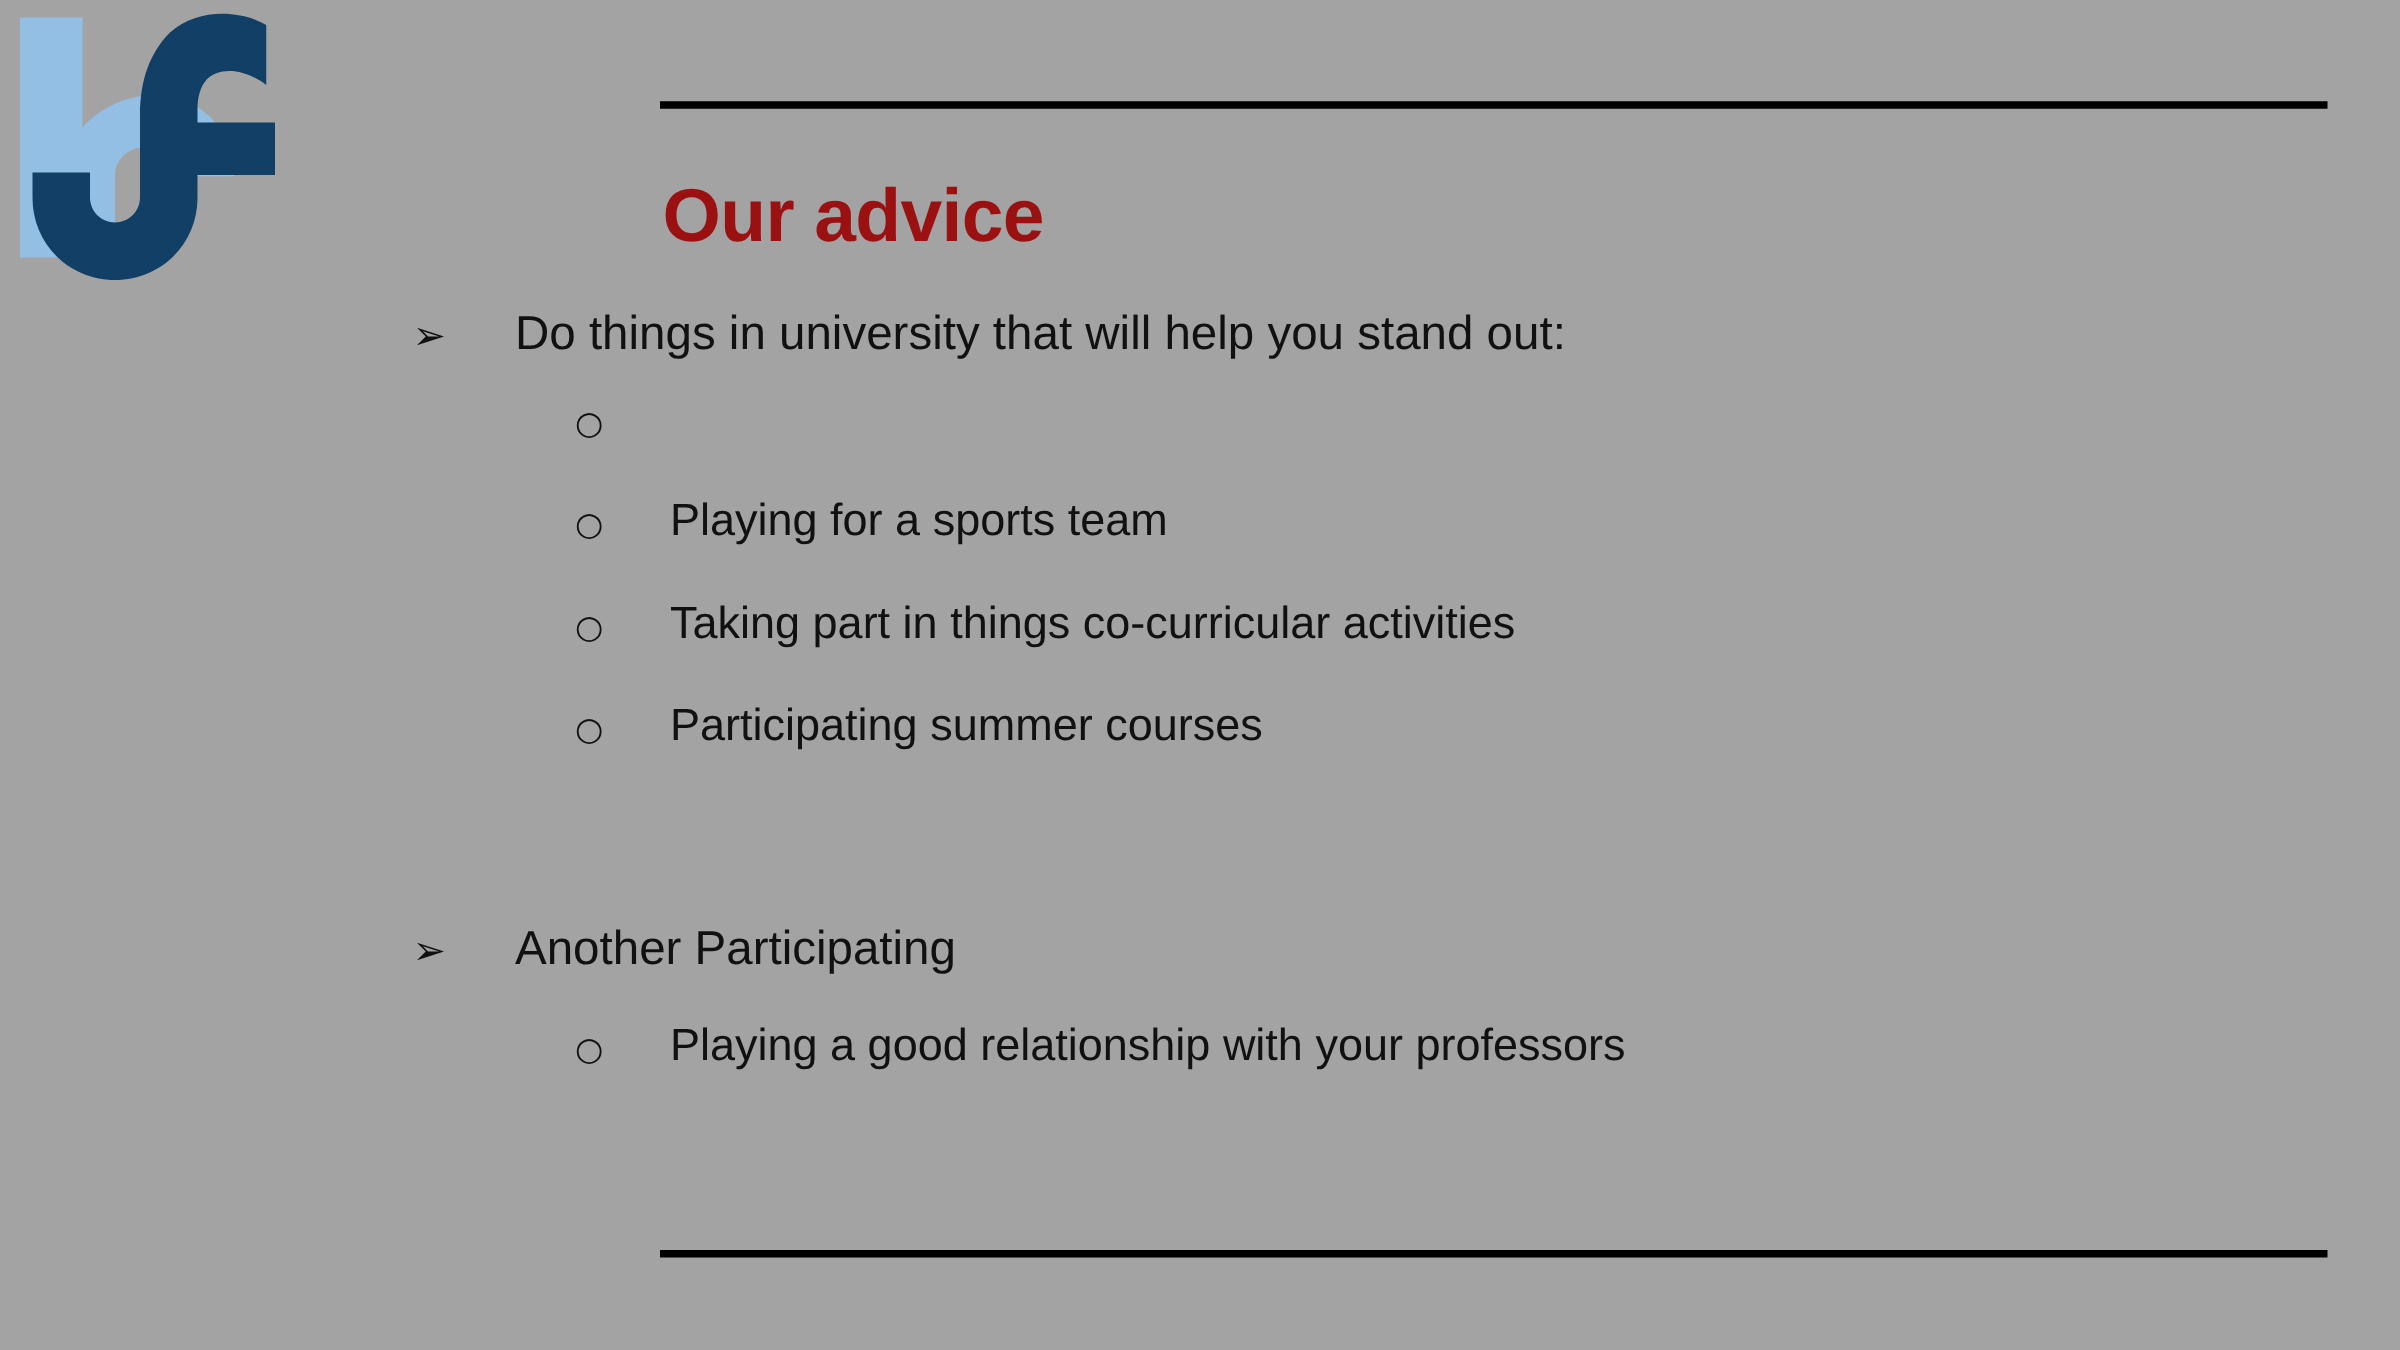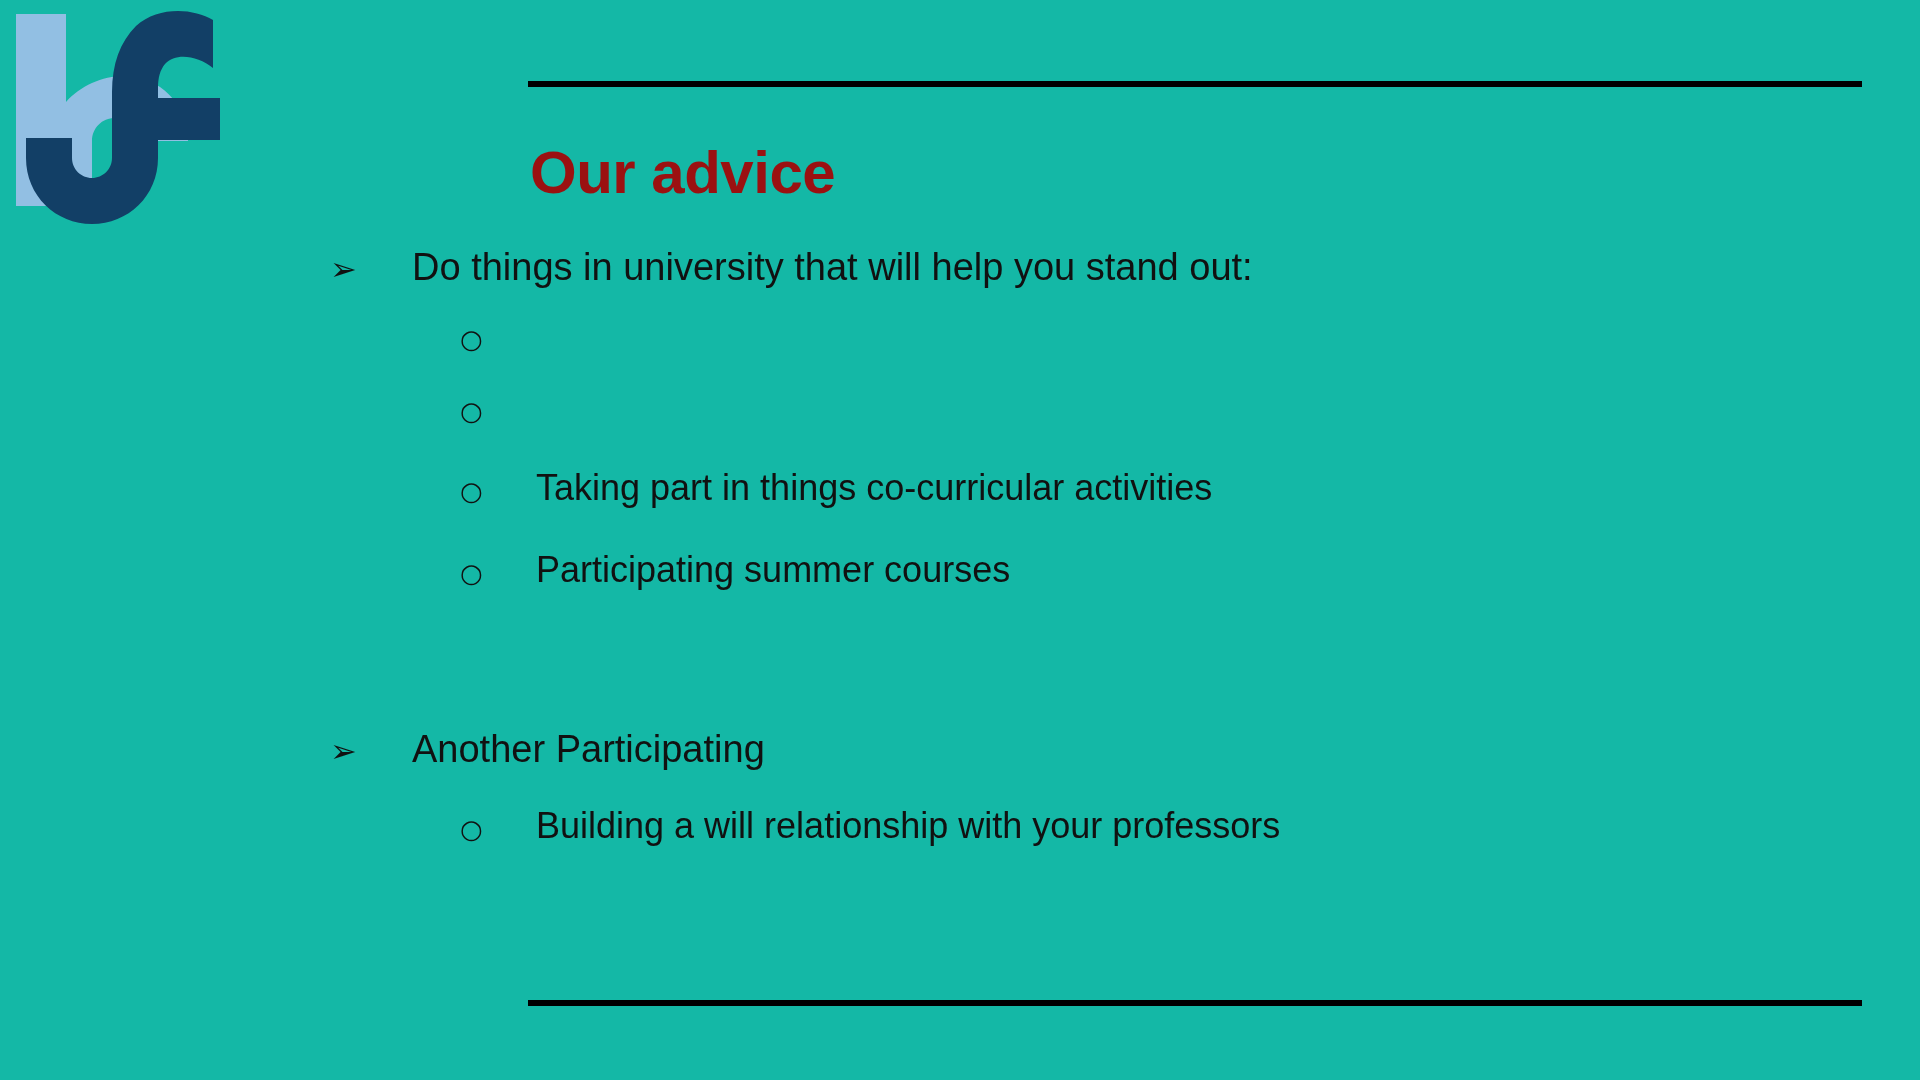--- a/index.html
+++ b/index.html
@@ -5,21 +5,21 @@
 <style>
   html, body {
     margin: 0;
     padding: 0;
     background: #ffffff;
   }
   #slide {
     position: relative;
     width: 1920px;
     height: 1080px;
-    background: #14b8a6;
+    background: #a3a3a3;
     overflow: hidden;
     font-family: "Liberation Sans", sans-serif;
   }
 
   
   #logo {
     position: absolute;
     left: 8px;
     top: 6px;
     width: 220px;
@@ -148,20 +148,21 @@
       <span class="marker">➢</span>
       <span class="text">Do things in university that will help you stand out:</span>
     </div>
 
     <div class="bullet-row lvl2">
       <span class="marker">○</span>
     </div>
 
     <div class="bullet-row lvl2">
       <span class="marker">○</span>
+      <span class="text">Playing for a sports team</span>
     </div>
 
     <div class="bullet-row lvl2">
       <span class="marker">○</span>
       <span class="text">Taking part in things co-curricular activities</span>
     </div>
 
     <div class="bullet-row lvl2">
       <span class="marker">○</span>
       <span class="text">Participating summer courses</span>
@@ -169,18 +170,18 @@
 
     <div class="group-gap"></div>
 
     <div class="bullet-row lvl1">
       <span class="marker">➢</span>
       <span class="text">Another Participating</span>
     </div>
 
     <div class="bullet-row lvl2">
       <span class="marker">○</span>
-      <span class="text">Building a will relationship with your professors</span>
+      <span class="text">Playing a good relationship with your professors</span>
     </div>
 
   </div>
 
 </div>
 
 </body></html>

